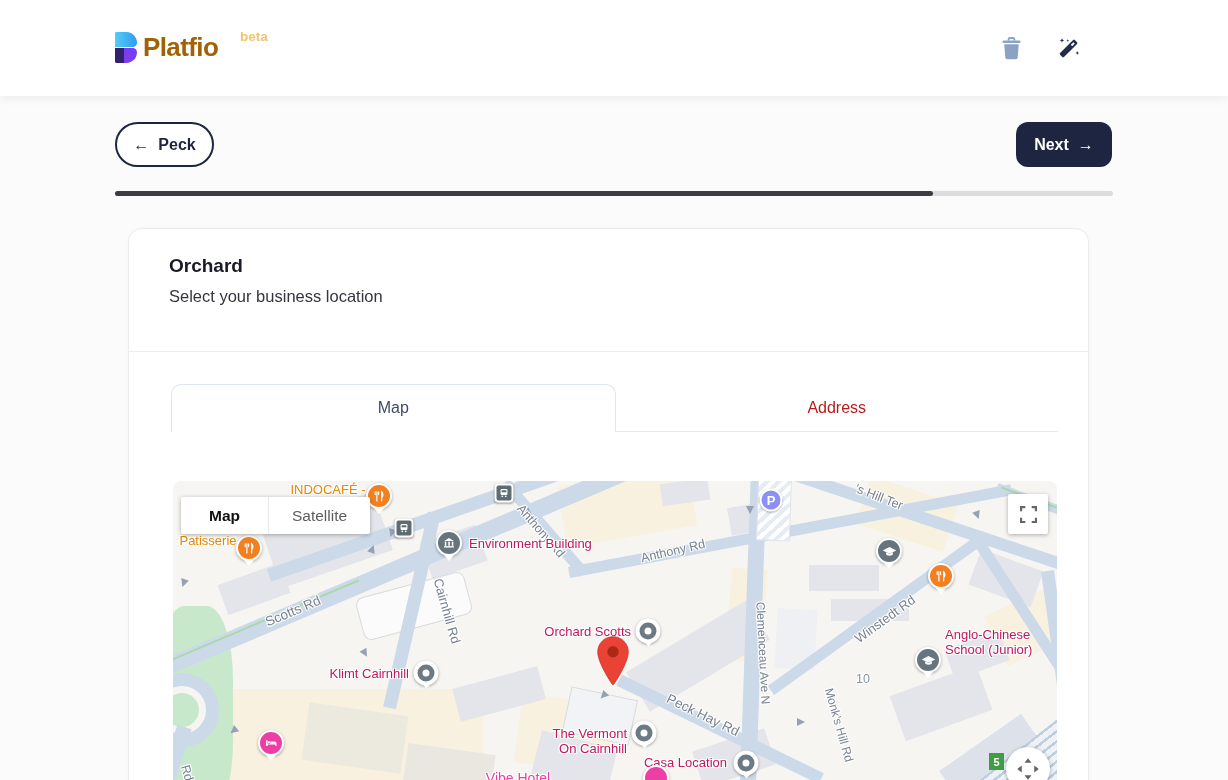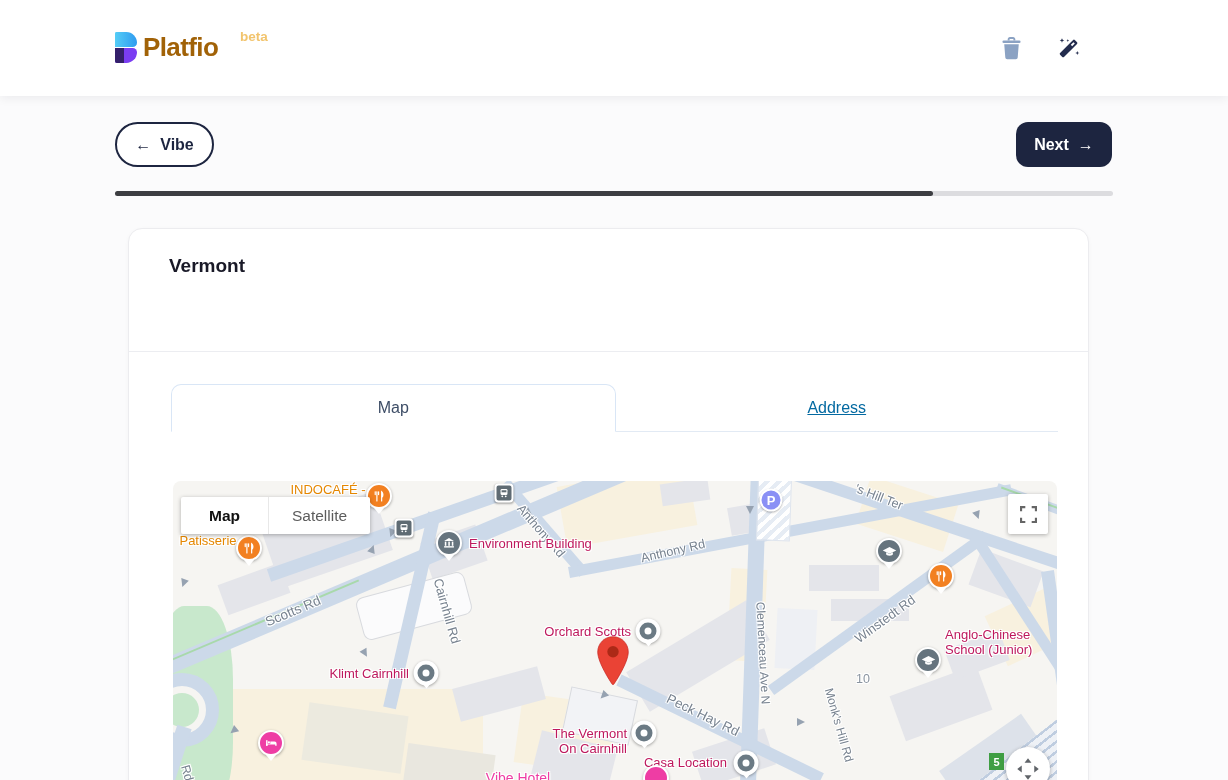--- a/index.html
+++ b/index.html
@@ -39,21 +39,21 @@
           border:1px solid #ececef; border-radius:14px; box-shadow:0 1px 4px rgba(0,0,0,.03); }
   .card-title { position:absolute; left:40px; top:26px; font-size:19px; font-weight:700; color:#191927; }
   .card-subtitle { position:absolute; left:40px; top:58px; font-size:16.5px; color:#35353f; }
   .card-divider { position:absolute; left:0; top:122px; width:100%; height:1px; background:#ecedf1; }
 
   .tabbar { position:absolute; left:42px; top:155px; width:887px; height:48px; display:flex;
             border-bottom:1px solid #e2eaf4; }
   .tab { flex:1; display:flex; align-items:center; justify-content:center; font-size:16px; cursor:pointer; }
   .tab-active { border:1px solid #d9e6f6; border-bottom:1px solid #fff; margin-bottom:-1px;
                 border-radius:10px 10px 0 0; background:#fff; color:#3d4d66; }
-  .tab-inactive { color:#0369a1;text-decoration:underline; }
+  .tab-inactive { color:#b91c1c; }
 
   
   .map { position:absolute; left:44px; top:252px; width:884px; height:340px; background:#f6f5f2;
          overflow:hidden; border-radius:8px; cursor:grab; }
   .patch, .bldg, .green, .road { position:absolute; }
   .patch { background:#f8f1df; }
   .green { background:#c8e8cc; }
   .bldg { background:#e4e5ea; }
   .road { background:#ccd9e9; }
   .rail { position:absolute; left:796px; top:232px; width:230px; height:110px; transform:rotate(-38deg);
@@ -137,32 +137,33 @@
       <svg width="23" height="23" viewBox="0 0 24 24" fill="#232c4e">
           <path d="M20.9 5.4l-2.3-2.3a1.3 1.3 0 0 0-1.8 0L3.2 16.7a1.3 1.3 0 0 0 0 1.8l2.3 2.3c.5.5 1.3.5 1.8 0L20.9 7.2c.5-.5.5-1.3 0-1.8zM15.8 9.6l-1.4-1.4 2.8-2.8 1.4 1.4-2.8 2.8z"></path>
           <path d="M5.2 1.2l.7 1.7 1.7.7-1.7.7-.7 1.7-.7-1.7-1.7-.7 1.7-.7zM21.2 14.6l.6 1.5 1.5.6-1.5.6-.6 1.5-.6-1.5-1.5-.6 1.5-.6zM11.3 2.2l.4 1.1 1.1.4-1.1.4-.4 1.1-.4-1.1-1.1-.4 1.1-.4z"></path>
         </svg>
     </div>
   </div>
 </div>
 
 <button class="btn-back">
   <span>←</span>
-  <span>Vibe</span>
+  <span>Peck</span>
 </button>
 <button class="btn-next">
   <span>Next</span>
   <span>→</span>
 </button>
 <div class="progress">
   <div class="progress-fill"></div>
 </div>
 
 <div class="card">
-  <div class="card-title">Vermont</div>
+  <div class="card-title">Orchard</div>
+  <div class="card-subtitle">Select your business location</div>
   <div class="card-divider"></div>
 
   <div class="tabbar">
     <div class="tab tab-active">Map</div>
     <div class="tab tab-inactive">Address</div>
   </div>
 
   <div class="map">
 
     <div class="patch" style="left:388px;top:-6px;width:132px;height:62px;transform:rotate(-10deg)"></div>

